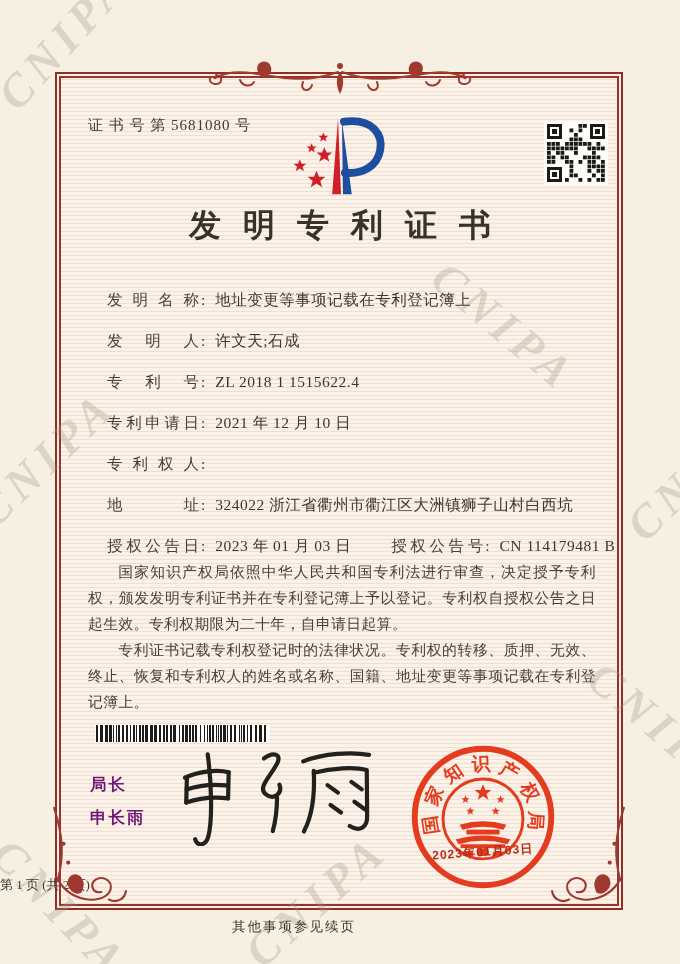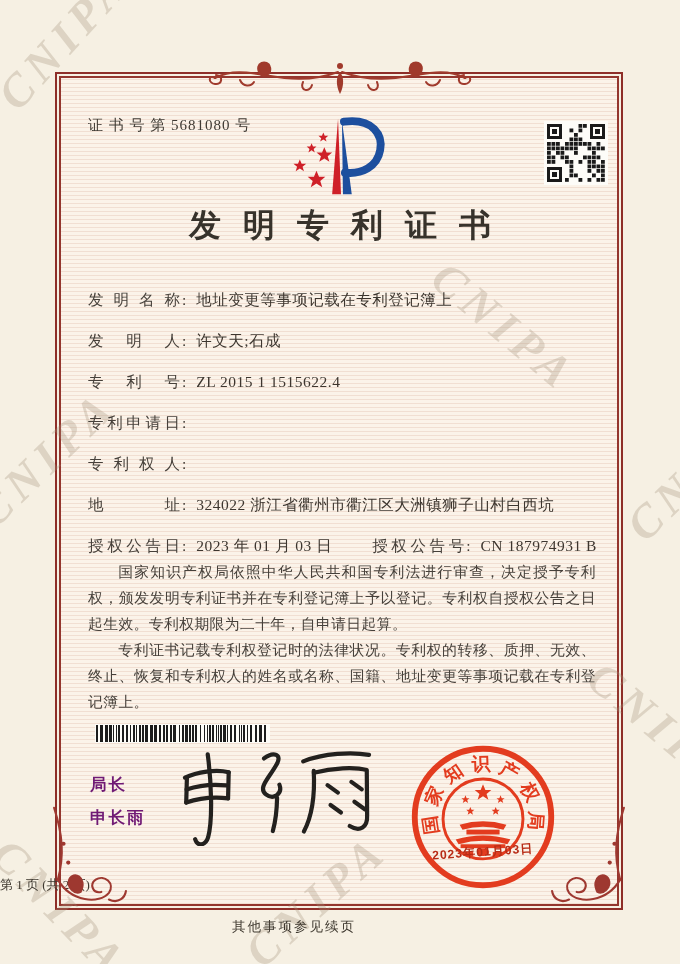--- a/index.html
+++ b/index.html
@@ -29,21 +29,21 @@
 
   
   .cert-no{position:absolute;left:88px;top:116px;font-size:15px;color:#3f3a33;letter-spacing:1px;}
   .logo{position:absolute;left:280px;top:106px;}
   .qr{position:absolute;left:544px;top:121px;}
   .title{position:absolute;left:0;top:206px;width:680px;text-align:center;
          font-size:32px;font-weight:bold;color:#37322b;letter-spacing:22px;text-indent:22px;line-height:38px;}
 
   
   .fields{position:absolute;left:88px;top:287px;width:520px;font-size:15.5px;color:#3d362f;}
-  .frow{display:flex;align-items:baseline;line-height:25px;margin-bottom:16px;white-space:nowrap;}
+  .frow{display:flex;align-items:baseline;line-height:25px;margin-bottom:16px;white-space:nowrap;margin-left:19px;}
   .flabel{display:inline-block;width:92px;text-align:justify;text-align-last:justify;color:#46403a;flex:none;}
   .fcolon{margin:0 10px 0 2px;flex:none;}
   .fvalue{letter-spacing:0.5px;}
   .pair2{margin-left:40px;display:flex;align-items:center;}
 
   
   .body-text{position:absolute;left:88px;top:559px;width:508px;font-size:14.8px;
              line-height:26px;color:#46403a;text-align:justify;letter-spacing:0.4px;}
   .body-text p{margin:0;text-indent:2.05em;}
 
@@ -226,43 +226,44 @@
         <span class="fvalue">地址变更等事项记载在专利登记簿上</span>
       </div>
       <div class="frow">
         <span class="flabel">发明人</span>
           <span class="fcolon">:</span>
         <span class="fvalue">许文天;石成</span>
       </div>
       <div class="frow">
         <span class="flabel">专利号</span>
           <span class="fcolon">:</span>
-        <span class="fvalue">ZL 2015 1 1515622.4</span>
+        <span class="fvalue">ZL 2018 1 1515622.4</span>
       </div>
       <div class="frow">
         <span class="flabel">专利申请日</span>
           <span class="fcolon">:</span>
+        <span class="fvalue">2021 年 12 月 10 日</span>
       </div>
       <div class="frow">
         <span class="flabel">专利权人</span>
           <span class="fcolon">:</span>
       </div>
       <div class="frow">
         <span class="flabel">地址</span>
           <span class="fcolon">:</span>
         <span class="fvalue">324022 浙江省衢州市衢江区大洲镇狮子山村白西坑</span>
       </div>
       <div class="frow">
         <span class="flabel">授权公告日</span>
           <span class="fcolon">:</span>
         <span class="fvalue">2023 年 01 月 03 日</span>
         <span class="pair2">
           <span class="flabel">授权公告号</span>
             <span class="fcolon">:</span>
-          <span class="fvalue">CN 187974931 B</span>
+          <span class="fvalue">CN 114179481 B</span>
         </span>
       </div>
     </div>
 
     <div class="body-text">
       <p>国家知识产权局依照中华人民共和国专利法进行审查，决定授予专利权，颁发发明专利证书并在专利登记簿上予以登记。专利权自授权公告之日起生效。专利权期限为二十年，自申请日起算。</p>
       <p>专利证书记载专利权登记时的法律状况。专利权的转移、质押、无效、终止、恢复和专利权人的姓名或名称、国籍、地址变更等事项记载在专利登记簿上。</p>
     </div>
 
     <svg class="barcode" width="175" height="19" viewBox="0 0 175 19">

